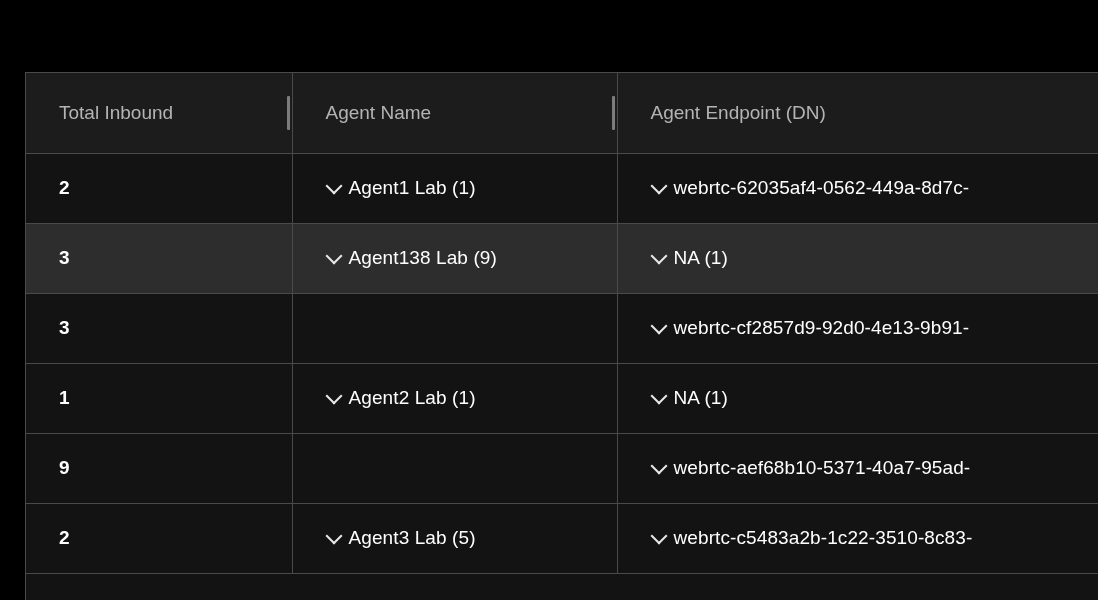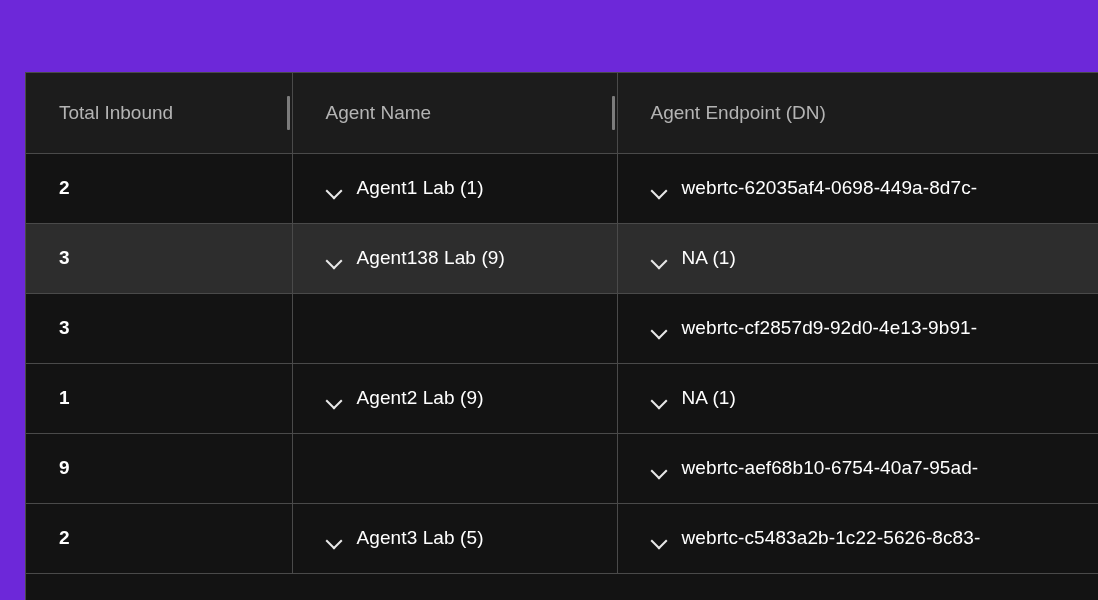--- a/index.html
+++ b/index.html
@@ -12,21 +12,21 @@
     overflow: hidden;
     background: #2b2b2b;
     font-family: "Liberation Sans", sans-serif;
     -webkit-font-smoothing: antialiased;
   }
 
   #app {
     position: relative;
     width: 1098px;
     height: 600px;
-    background: #6d28d9;
+    background: #000000;
     overflow: hidden;
   }
 
   
   #table-wrap {
     position: absolute;
     left: 25px;
     top: 72px;
     width: 1140px;           
     background: #131313;
@@ -94,22 +94,22 @@
   }
 
   td.num {
     font-weight: bold;
     font-size: 19px;
     letter-spacing: .2px;
   }
 
   .cell-flex {
     display: flex;
-    align-items: flex-end;
-    gap: 14px;
+    align-items: flex-start;
+    gap: 6px;
   }
 
   .chev {
     flex: 0 0 auto;
     width: 17px;
     height: 17px;
     display: inline-block;
     position: relative;
   }
   .chev::before {
@@ -170,21 +170,21 @@
           <td class="num">2</td>
           <td>
             <span class="cell-flex">
               <span class="chev"></span>
               <span class="cell-text">Agent1 Lab (1)</span>
             </span>
           </td>
           <td>
             <span class="cell-flex">
               <span class="chev"></span>
-              <span class="cell-text">webrtc-62035af4-0698-449a-8d7c-</span>
+              <span class="cell-text">webrtc-62035af4-0562-449a-8d7c-</span>
             </span>
           </td>
         </tr>
 
         <tr class="row-hover">
           <td class="num">3</td>
           <td>
             <span class="cell-flex">
               <span class="chev"></span>
               <span class="cell-text">Agent138 Lab (9)</span>
@@ -212,21 +212,21 @@
               <span class="cell-text">webrtc-cf2857d9-92d0-4e13-9b91-</span>
             </span>
           </td>
         </tr>
 
         <tr class="row-odd">
           <td class="num">1</td>
           <td>
             <span class="cell-flex">
               <span class="chev"></span>
-              <span class="cell-text">Agent2 Lab (9)</span>
+              <span class="cell-text">Agent2 Lab (1)</span>
             </span>
           </td>
           <td>
             <span class="cell-flex">
               <span class="chev"></span>
               <span class="cell-text">NA (1)</span>
             </span>
           </td>
         </tr>
 
@@ -234,37 +234,37 @@
           <td class="num">9</td>
           <td>
             <span class="cell-flex">
               <span class="chev empty"></span>
               <span class="cell-text"></span>
             </span>
           </td>
           <td>
             <span class="cell-flex">
               <span class="chev"></span>
-              <span class="cell-text">webrtc-aef68b10-6754-40a7-95ad-</span>
+              <span class="cell-text">webrtc-aef68b10-5371-40a7-95ad-</span>
             </span>
           </td>
         </tr>
 
         <tr class="row-odd">
           <td class="num">2</td>
           <td>
             <span class="cell-flex">
               <span class="chev"></span>
               <span class="cell-text">Agent3 Lab (5)</span>
             </span>
           </td>
           <td>
             <span class="cell-flex">
               <span class="chev"></span>
-              <span class="cell-text">webrtc-c5483a2b-1c22-5626-8c83-</span>
+              <span class="cell-text">webrtc-c5483a2b-1c22-3510-8c83-</span>
             </span>
           </td>
         </tr>
 
         <tr class="row-odd row-partial">
           <td class="num"></td>
           <td></td>
           <td></td>
         </tr>
 

